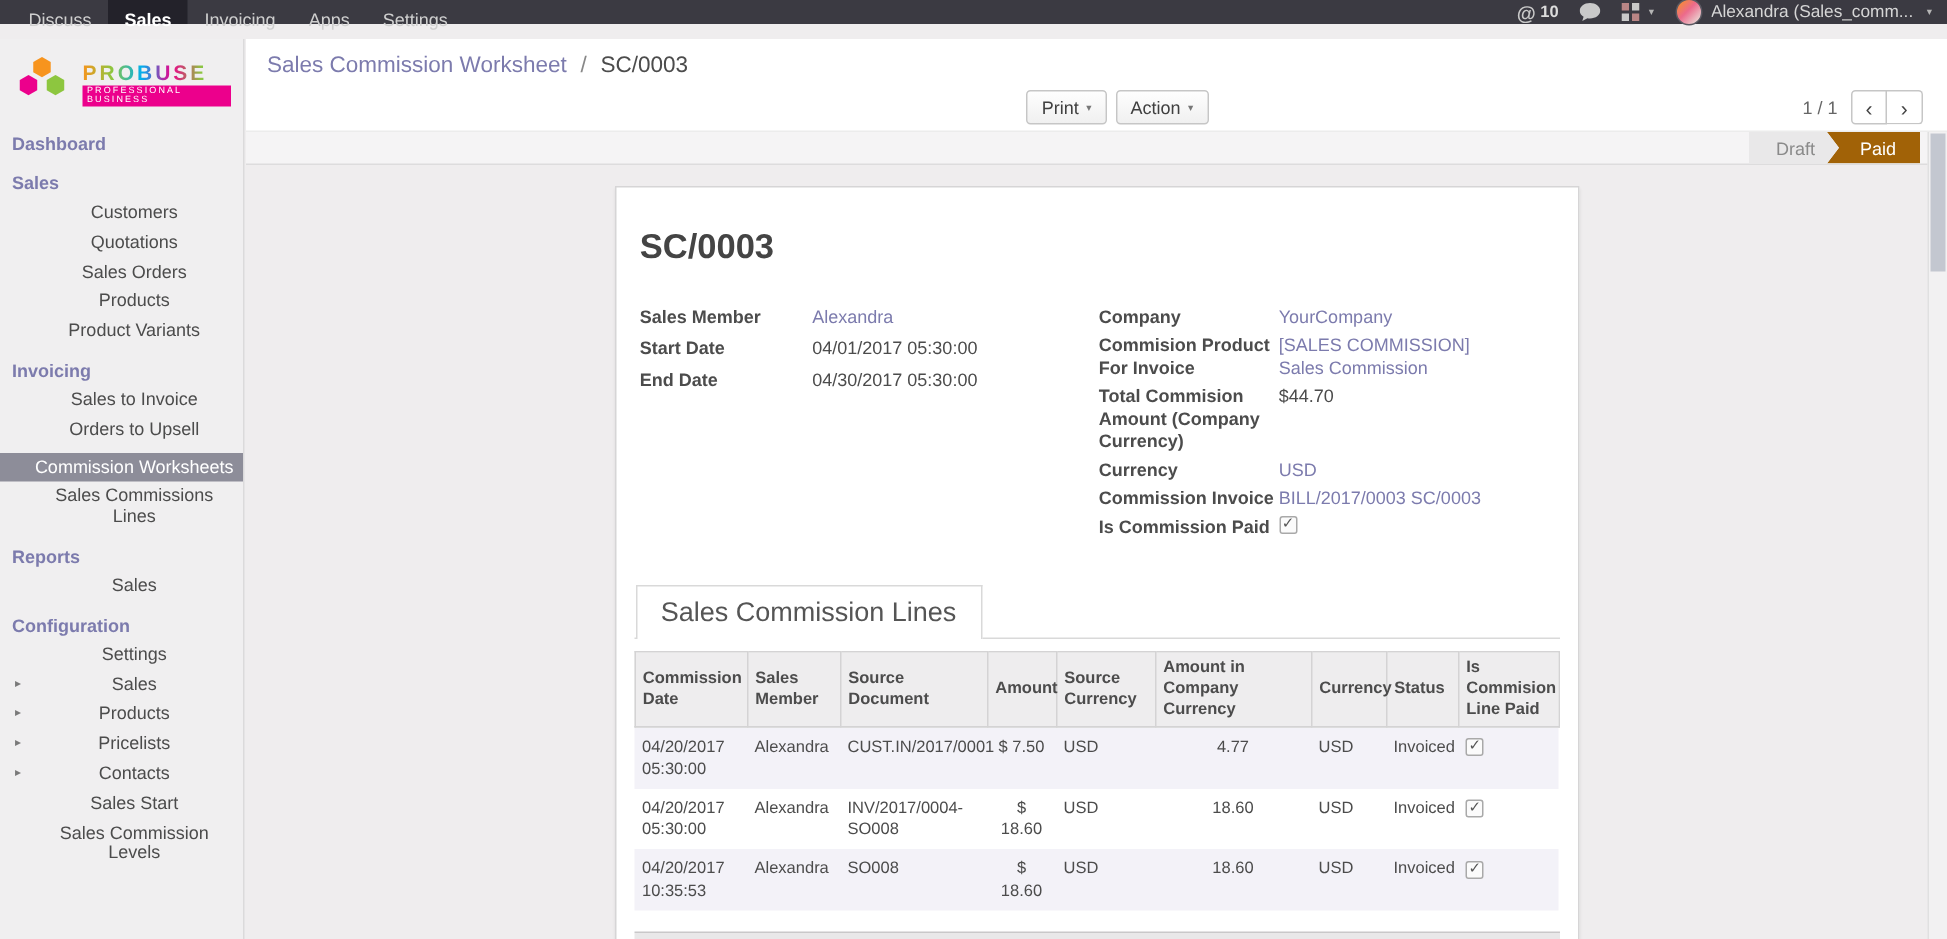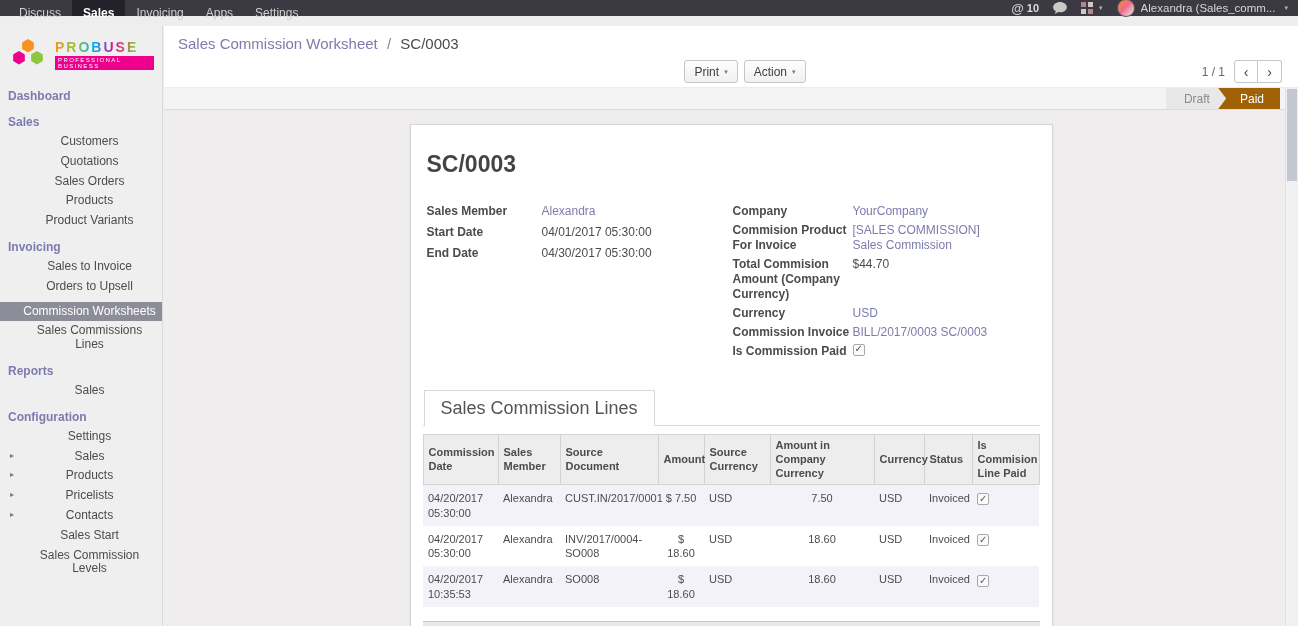--- a/index.html
+++ b/index.html
@@ -386,21 +386,21 @@
               <th>Is Commision Line Paid</th>
             </tr>
           </thead>
           <tbody>
             <tr class="odd">
               <td>04/20/2017 05:30:00</td>
               <td>Alexandra</td>
               <td>CUST.IN/2017/0001</td>
               <td class="num">$ 7.50</td>
               <td>USD</td>
-              <td class="num">7.50</td>
+              <td class="num">4.77</td>
               <td>USD</td>
               <td>Invoiced</td>
               <td><span class="cb checked"></span></td>
             </tr>
             <tr>
               <td>04/20/2017 05:30:00</td>
               <td>Alexandra</td>
               <td>INV/2017/0004-SO008</td>
               <td class="num">$ 18.60</td>
               <td>USD</td>

